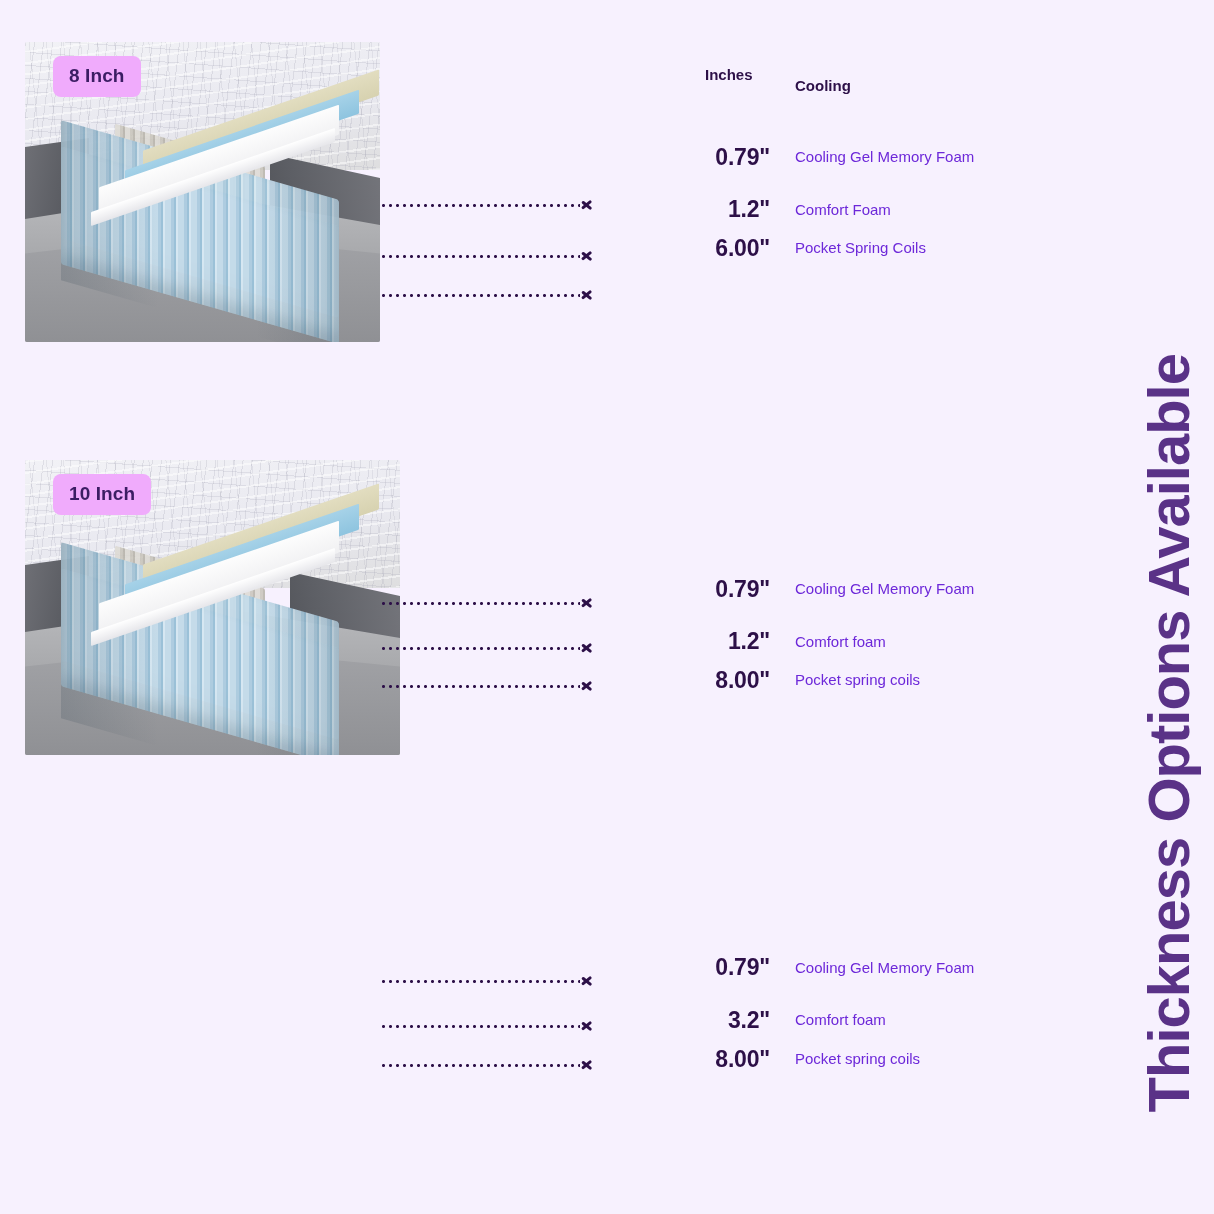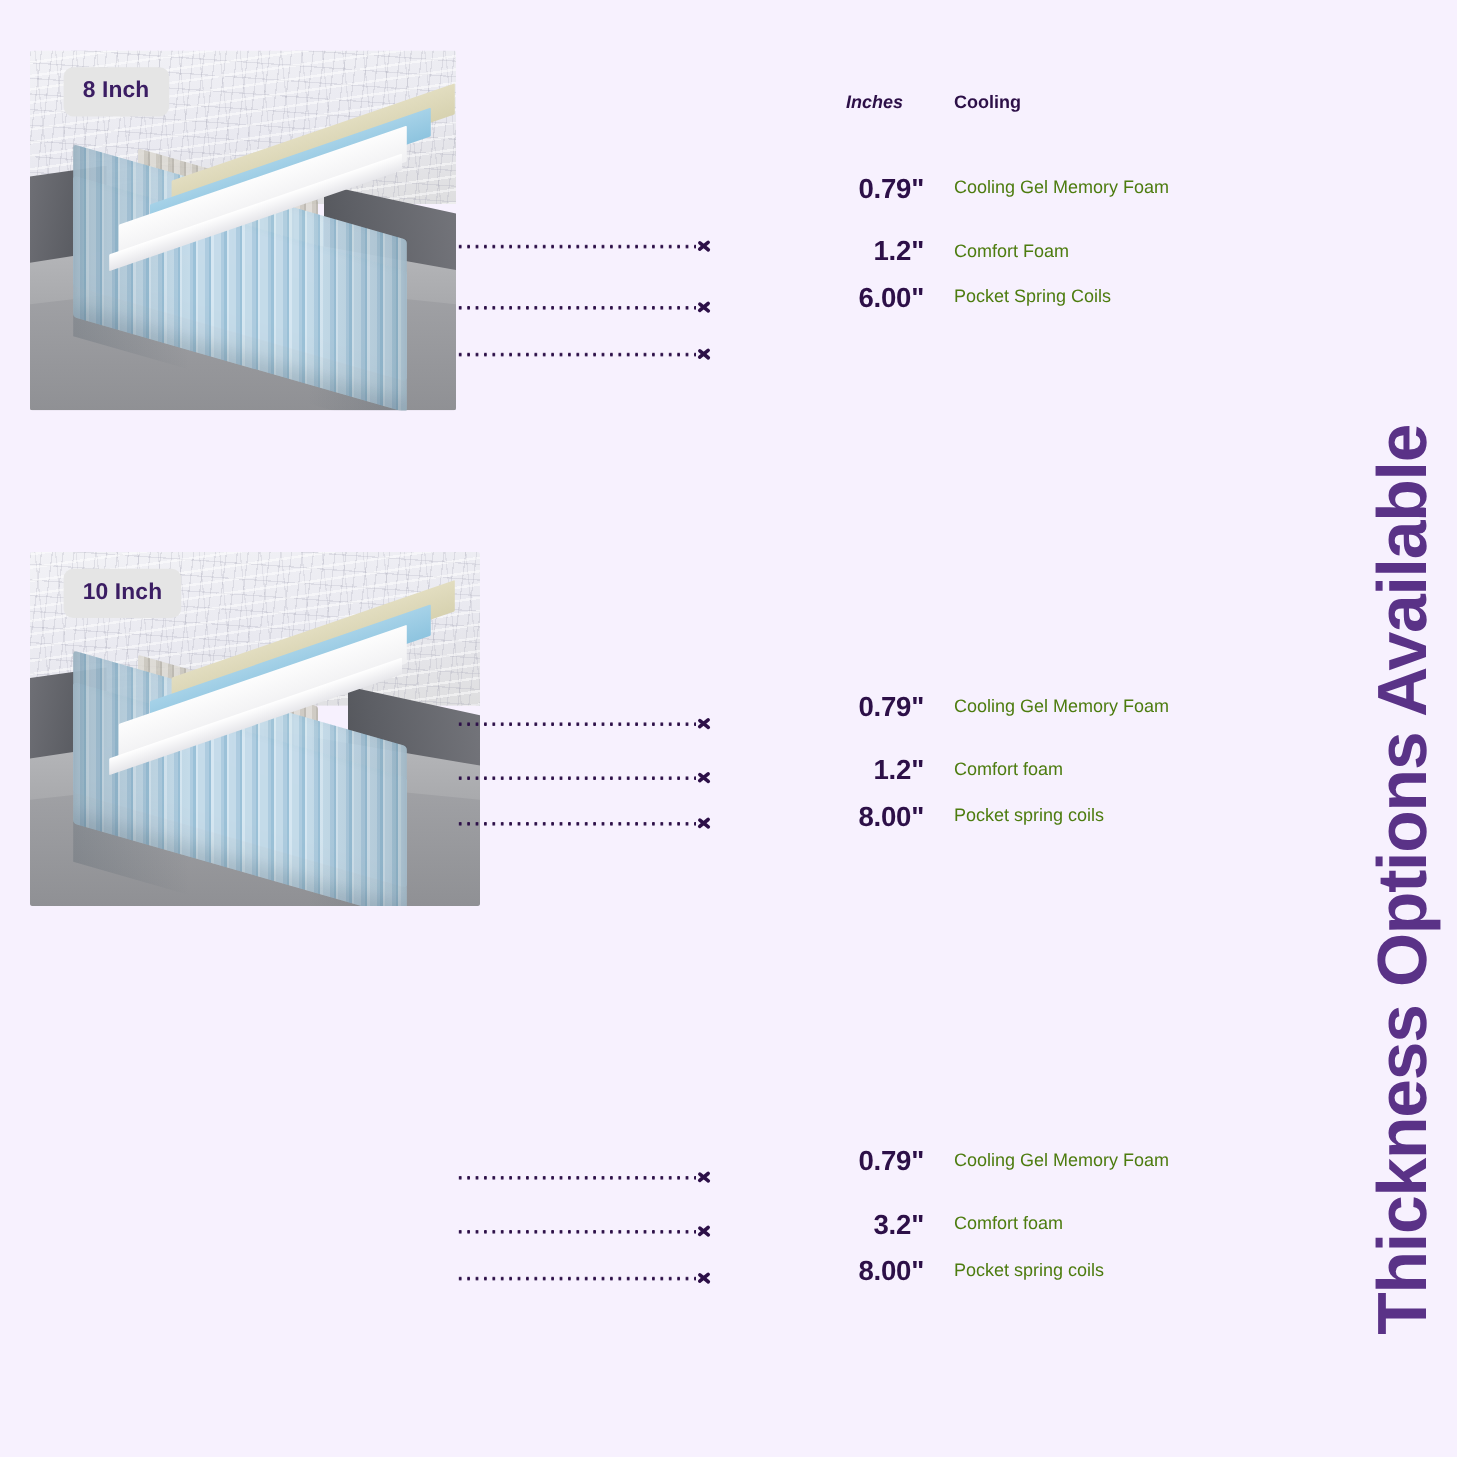--- a/index.html
+++ b/index.html
@@ -99,21 +99,21 @@
   .slab{position:absolute;height:20px;transform:skewY(-19deg);border-radius:1px;}
 
   .layer-gel   {background:linear-gradient(180deg,#e2ddc0 0%,#d7d2b0 100%);}
   .layer-blue  {background:linear-gradient(180deg,#a6d2e8 0%,#8ec4df 100%);}
   .layer-white {background:linear-gradient(180deg,#fdfdfd 0%,#f0f0f2 100%);}
   .layer-edge  {background:linear-gradient(180deg,#ffffff 0%,#e6e6ea 100%);}
 
   
   .badge{
     position:absolute;left:28px;top:14px;
-    background:#e5e5e5;
+    background:#f0abfc;
     color:#3b1d63;
     font-size:19px;font-weight:bold;
     padding:9px 16px 10px 16px;
     border-radius:8px;
     letter-spacing:.1px;
     white-space:nowrap;
   }
 
   
   .leader{
@@ -136,21 +136,21 @@
   .spec-head{position:absolute;color:#2d1048;font-size:15px;font-weight:bold;}
   .spec-head.h-inches{left:705px;}
   .spec-head.h-elements{left:795px;}
 
   .row-value{
     position:absolute;width:80px;text-align:right;
     color:#2d1048;font-size:23px;font-weight:bold;letter-spacing:-.2px;
   }
   .row-label{
     position:absolute;left:795px;
-    color:#4d7c0f;font-size:15px;
+    color:#6d28d9;font-size:15px;
   }
 
   
   .headline{
     position:absolute;right:16px;bottom:102px;
     color:#5a3287;
     font-size:58px;font-weight:bold;
     letter-spacing:-1px;
     white-space:nowrap;
     writing-mode:vertical-rl;
@@ -193,21 +193,21 @@
     <div class="leader" style="left:380px;top:207px;width:215px;">
       <div class="dots"></div>
       <div class="head"></div>
     </div>
     <div class="leader" style="left:380px;top:246px;width:215px;">
       <div class="dots"></div>
       <div class="head"></div>
     </div>
   </div>
 
-  <div class="spec-head h-inches" style="top:77px;font-style:italic;">Inches</div>
+  <div class="spec-head h-inches" style="top:66px;">Inches</div>
   <div class="spec-head h-elements" style="top:77px;">Cooling</div>
 
   <div class="row-value" style="left:690px;top:144px;">0.79"</div>
   <div class="row-label" style="top:148px;">Cooling Gel Memory Foam</div>
   <div class="row-value" style="left:690px;top:196px;">1.2"</div>
   <div class="row-label" style="top:201px;">Comfort Foam</div>
   <div class="row-value" style="left:690px;top:235px;">6.00"</div>
   <div class="row-label" style="top:239px;">Pocket Spring Coils</div>
 
   <div class="block block-2">

